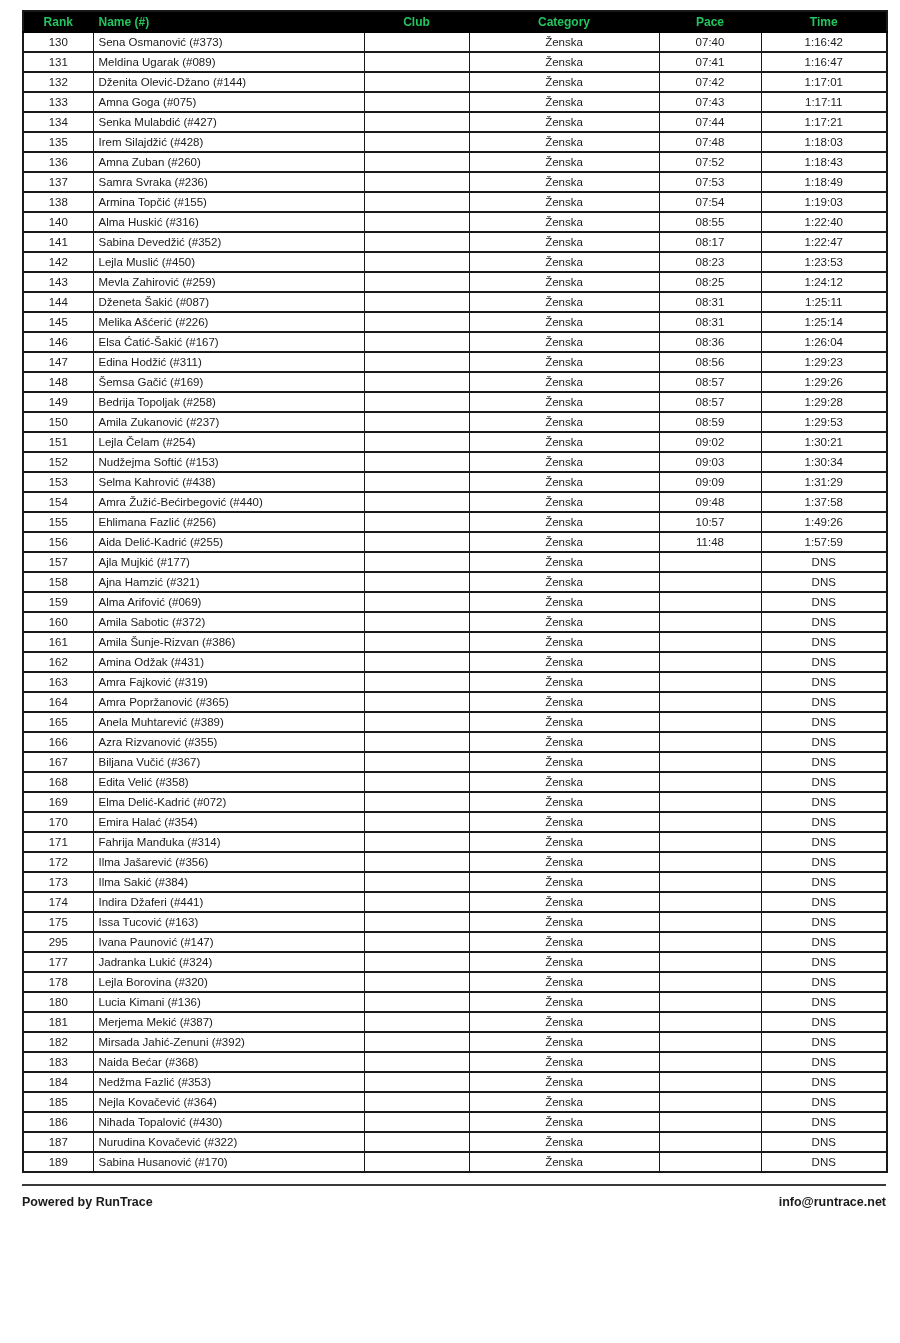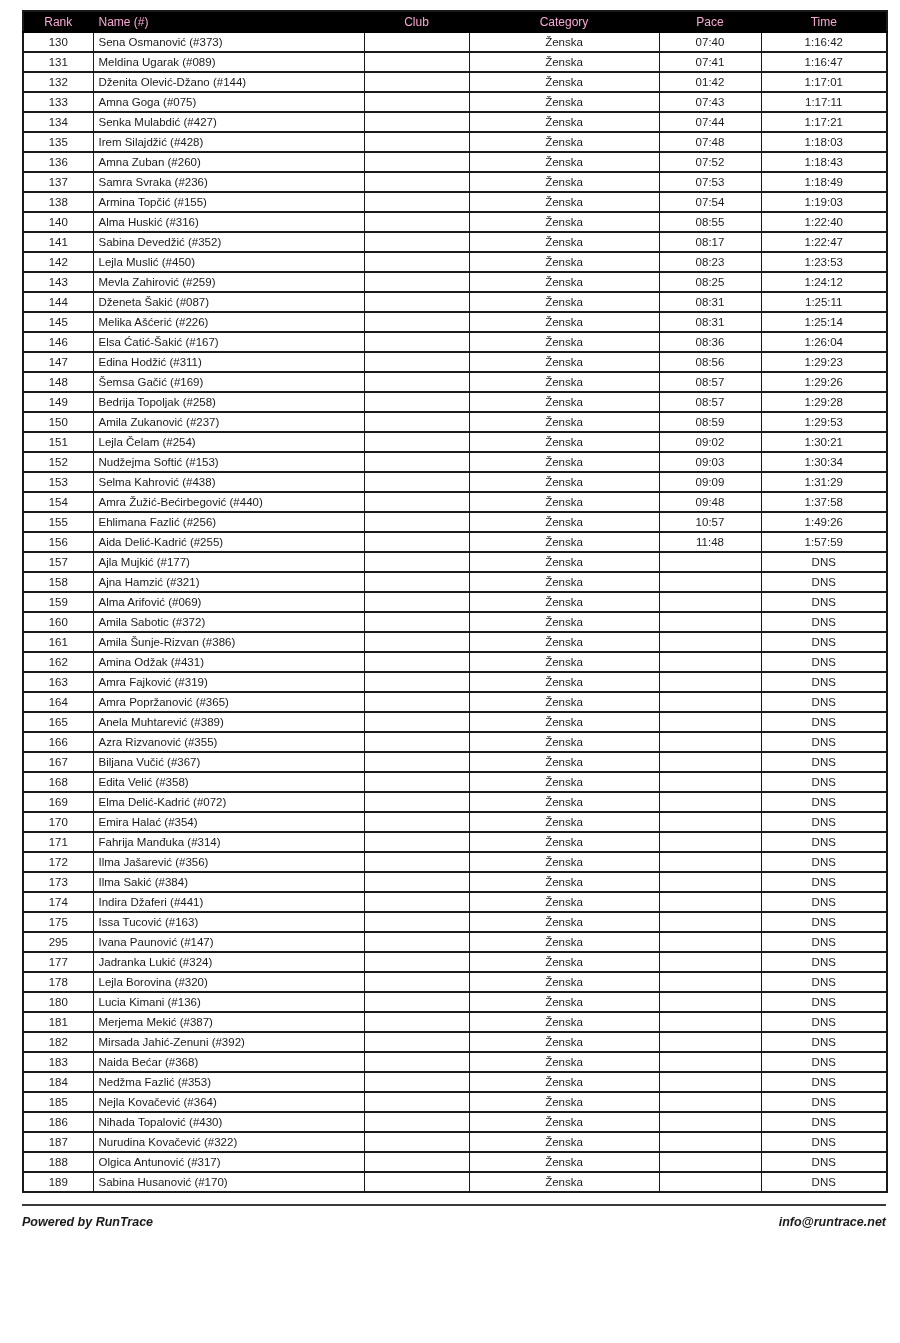--- a/index.html
+++ b/index.html
@@ -26,42 +26,41 @@
     font-size: 11.5px;
     height: 20px;
     padding: 0 5px;
     text-align: center;
     vertical-align: middle;
     white-space: nowrap;
     overflow: hidden;
   }
   table.results thead th {
     background: #000000;
-    color: #f9a8d4;
-    font-weight: normal;
+    color: #22c55e;
+    font-weight: bold;
     border-color: #000000;
     height: 21px;
     font-size: 12px;
   }
   table.results th.col-name,
   table.results td.col-name { text-align: left; }
 
   .footer {
     width: 864px;
     margin-top: 11px;
     border-top: 2px solid #3a3a3a;
     padding-top: 9px;
     display: flex;
     justify-content: space-between;
     align-items: flex-start;
   }
   .footer .left, .footer .right {
     font-size: 12.5px;
     font-weight: bold;
-    font-style: italic;
     color: #1a1a1a;
   }
 </style>
 </head>
 <body>
 
 <div class="page">
 
   <table class="results">
     <colgroup>
@@ -97,21 +96,21 @@
           <td class="col-club"></td>
           <td class="col-category">Ženska</td>
           <td class="col-pace">07:41</td>
           <td class="col-time">1:16:47</td>
         </tr>
         <tr>
           <td class="col-rank">132</td>
           <td class="col-name">Dženita Olević-Džano (#144)</td>
           <td class="col-club"></td>
           <td class="col-category">Ženska</td>
-          <td class="col-pace">01:42</td>
+          <td class="col-pace">07:42</td>
           <td class="col-time">1:17:01</td>
         </tr>
         <tr>
           <td class="col-rank">133</td>
           <td class="col-name">Amna Goga (#075)</td>
           <td class="col-club"></td>
           <td class="col-category">Ženska</td>
           <td class="col-pace">07:43</td>
           <td class="col-time">1:17:11</td>
         </tr>
@@ -519,28 +518,20 @@
           <td class="col-rank">186</td>
           <td class="col-name">Nihada Topalović (#430)</td>
           <td class="col-club"></td>
           <td class="col-category">Ženska</td>
           <td class="col-pace"></td>
           <td class="col-time">DNS</td>
         </tr>
         <tr>
           <td class="col-rank">187</td>
           <td class="col-name">Nurudina Kovačević (#322)</td>
-          <td class="col-club"></td>
-          <td class="col-category">Ženska</td>
-          <td class="col-pace"></td>
-          <td class="col-time">DNS</td>
-        </tr>
-        <tr>
-          <td class="col-rank">188</td>
-          <td class="col-name">Olgica Antunović (#317)</td>
           <td class="col-club"></td>
           <td class="col-category">Ženska</td>
           <td class="col-pace"></td>
           <td class="col-time">DNS</td>
         </tr>
         <tr>
           <td class="col-rank">189</td>
           <td class="col-name">Sabina Husanović (#170)</td>
           <td class="col-club"></td>
           <td class="col-category">Ženska</td>

